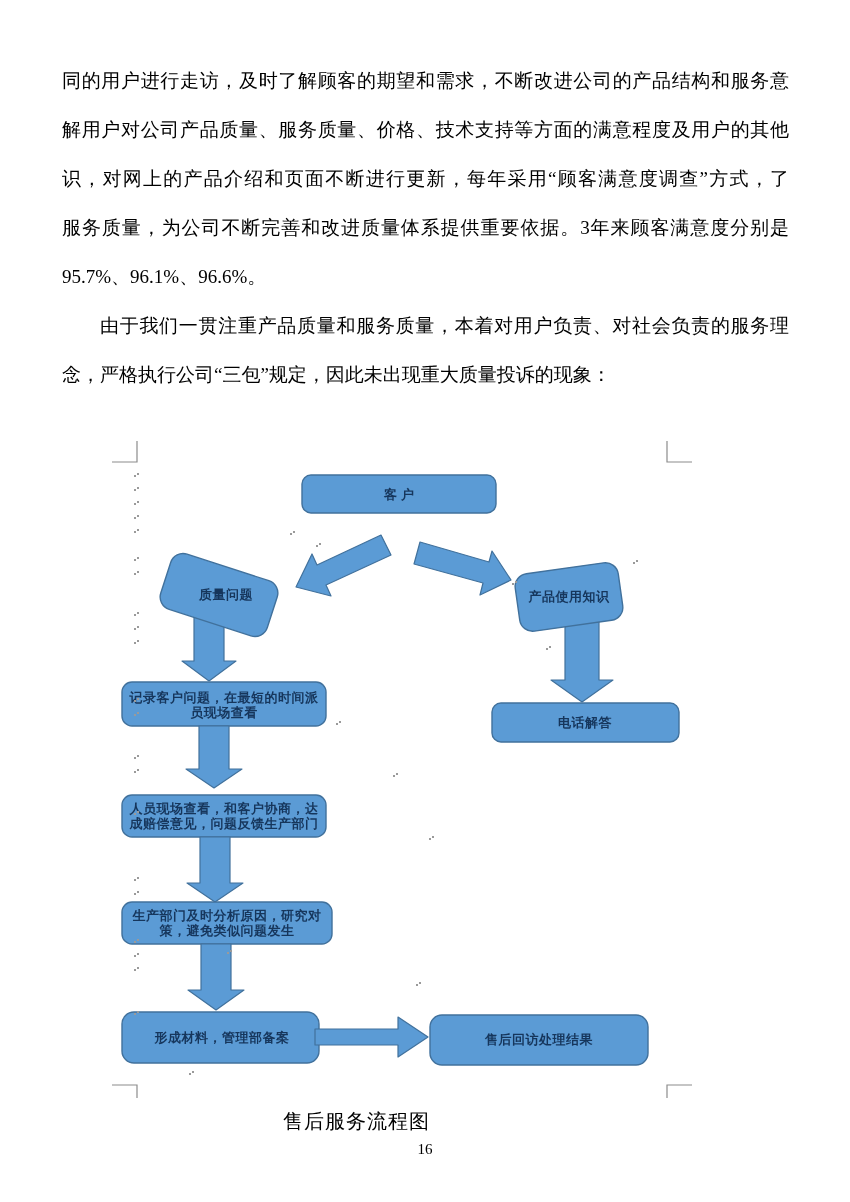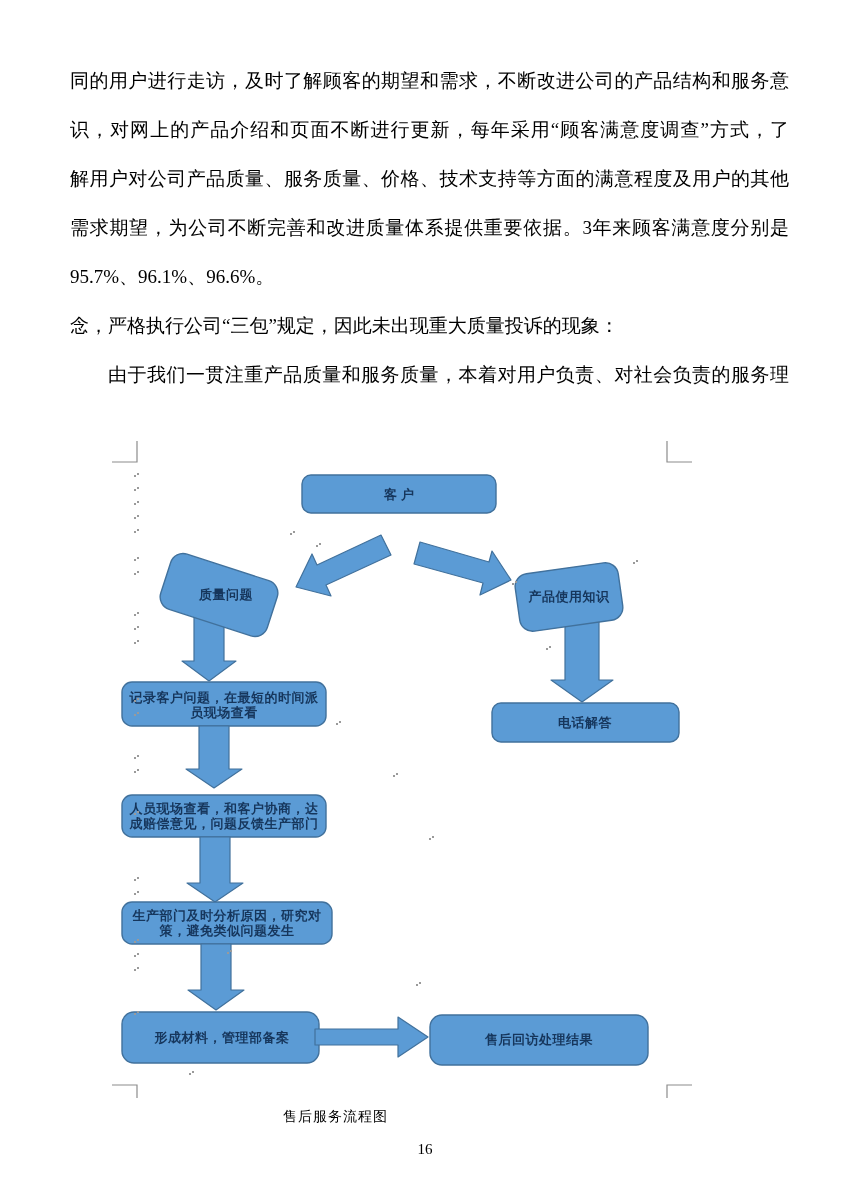--- a/index.html
+++ b/index.html
@@ -1,42 +1,42 @@
 <!DOCTYPE html>
 <html><head>
 <meta charset="utf-8">
 <style>
   html,body{margin:0;padding:0;background:#ffffff;}
   body{width:850px;height:1202px;position:relative;font-family:"Liberation Serif",serif;color:#000;}
   .textblock{position:absolute;left:62px;top:56px;width:727px;font-size:19px;line-height:49px;}
-  .line{text-align:justify;text-align-last:justify;white-space:nowrap;margin-left:8px;}
+  .line{text-align:justify;text-align-last:justify;white-space:nowrap;}
   .line.last{text-align:center;text-align-last:left;}
   .line.indent{text-indent:38px;}
   .figure{position:absolute;left:104px;top:440px;width:590px;height:660px;}
   .figure svg{position:absolute;left:0;top:0;}
   .nlabel{font-family:"Liberation Sans",sans-serif;font-weight:bold;font-size:13px;fill:#16365c;letter-spacing:0.5px;text-anchor:middle;}
   .nlabel.sp{letter-spacing:4px;}
   .shape{fill:#5b9bd5;stroke:#41719c;stroke-width:1.4;}
   .arrow{fill:#5b9bd5;stroke:#41719c;stroke-width:1.2;stroke-linejoin:round;}
   .cropmark{fill:none;stroke:#8c8c8c;stroke-width:1.2;}
   .mark{position:absolute;width:2px;height:2px;background:#9a9a9a;box-shadow:3px -2px 0 #9a9a9a;}
-  .caption{position:absolute;left:283px;top:1108px;font-size:14px;letter-spacing:1px;}
+  .caption{position:absolute;left:283px;top:1108px;font-size:20px;letter-spacing:1px;}
   .pagenum{position:absolute;left:0;top:1141px;width:850px;text-align:center;font-size:15px;}
 </style>
 </head>
 <body>
 
 <div class="textblock">
   <div class="line">同的用户进行走访，及时了解顾客的期望和需求，不断改进公司的产品结构和服务意</div>
+  <div class="line">解用户对公司产品质量、服务质量、价格、技术支持等方面的满意程度及用户的其他</div>
   <div class="line">识，对网上的产品介绍和页面不断进行更新，每年采用“顾客满意度调查”方式，了</div>
-  <div class="line">解用户对公司产品质量、服务质量、价格、技术支持等方面的满意程度及用户的其他</div>
-  <div class="line">需求期望，为公司不断完善和改进质量体系提供重要依据。3年来顾客满意度分别是</div>
+  <div class="line">服务质量，为公司不断完善和改进质量体系提供重要依据。3年来顾客满意度分别是</div>
   <div class="line last">95.7%、96.1%、96.6%。</div>
+  <div class="line indent">由于我们一贯注重产品质量和服务质量，本着对用户负责、对社会负责的服务理</div>
   <div class="line last">念，严格执行公司“三包”规定，因此未出现重大质量投诉的现象：</div>
-  <div class="line indent">由于我们一贯注重产品质量和服务质量，本着对用户负责、对社会负责的服务理</div>
 </div>
 
 <div class="figure">
   <svg width="590" height="660" viewBox="0 0 590 660">
 
     <path class="cropmark" d="M8,22 L33,22 L33,1"></path>
     <path class="cropmark" d="M588,22 L563,22 L563,1"></path>
     <path class="cropmark" d="M8,645 L33,645 L33,658"></path>
     <path class="cropmark" d="M588,645 L563,645 L563,658"></path>
 

